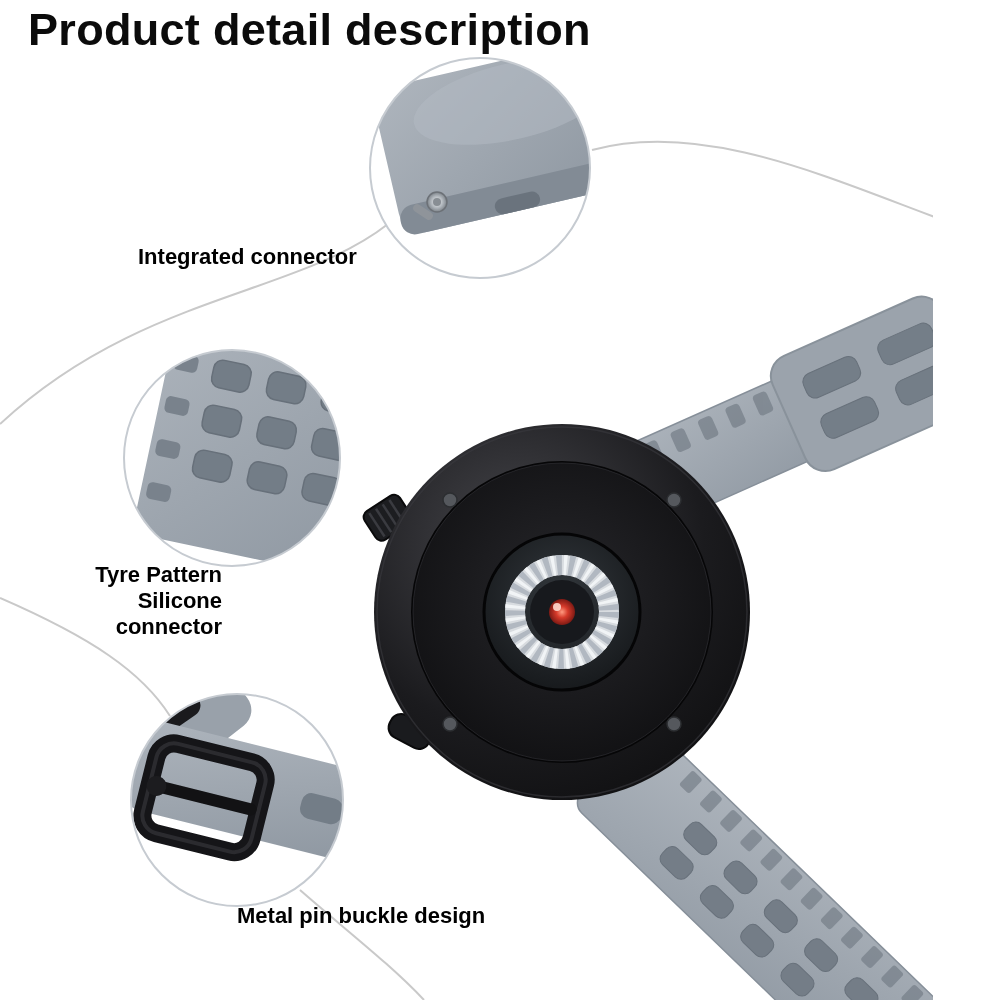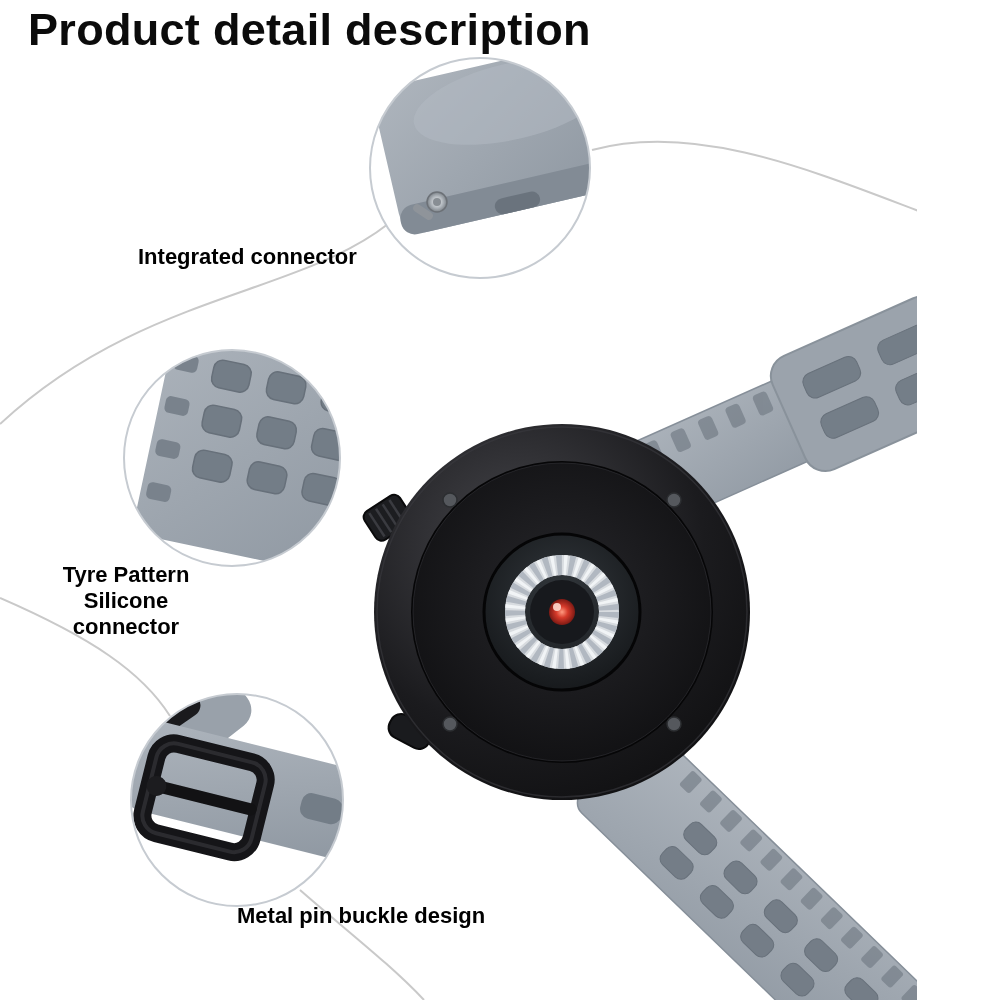--- a/index.html
+++ b/index.html
@@ -3,20 +3,21 @@
 <meta charset="utf-8">
 <style>
   html, body { margin: 0; padding: 0; background: #ffffff; }
   .canvas {
     position: relative;
     width: 917px;
     height: 1000px;
     background: #ffffff;
     overflow: hidden;
     font-family: "Liberation Sans", sans-serif;
+    padding-left: 16px;
   }
   .page-title {
     position: absolute;
     left: 28px;
     top: 4px;
     font-size: 45px;
     font-weight: bold;
     letter-spacing: 0.3px;
     color: #0b0b0b;
     white-space: nowrap;
@@ -25,21 +26,21 @@
     position: absolute;
     font-size: 22px;
     font-weight: bold;
     color: #000000;
     white-space: nowrap;
   }
   #label-connector { left: 138px; top: 244px; }
   #label-tyre {
     left: 30px; top: 562px;
     width: 192px;
-    text-align: center;
+    text-align: right;
     white-space: normal;
     line-height: 1.18;
   }
   #label-buckle { left: 208px; top: 903px; margin-left: 29px; }
   svg { position: absolute; left: 0; top: 0; }
 </style>
 </head>
 <body>
 
 <div class="canvas">

